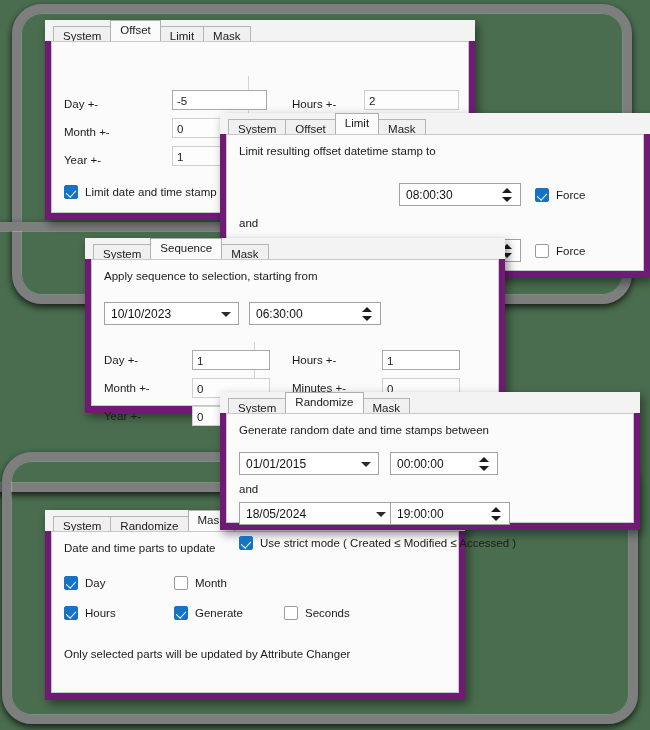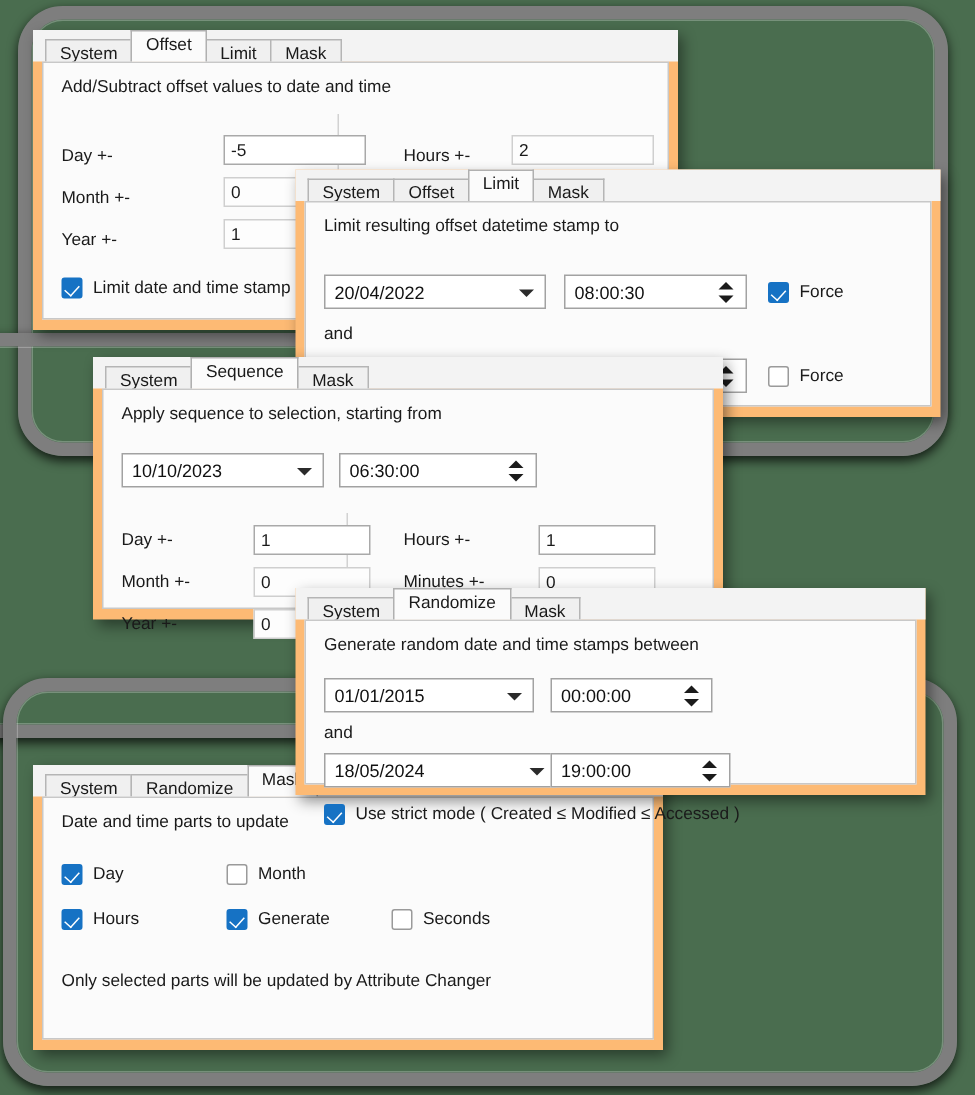--- a/index.html
+++ b/index.html
@@ -21,22 +21,23 @@
     box-shadow: 0 3px 7px rgba(0,0,0,.75), inset 0 0 0 1px rgba(255,255,255,.25);
     background: transparent;
   }
   #ribbon-a { left: 12px;  top: 4px;   width: 620px; height: 300px; }
   #ribbon-b { left: -40px; top: 222px; width: 500px; height: 270px; }
   #ribbon-c { left: 2px;   top: 452px; width: 636px; height: 272px; }
 
   
   .panel {
     position: absolute;
-    background: #fdba74;
+    background: #701a75;
     box-shadow: 3px 4px 9px rgba(0,0,0,.45);
+    margin-left: 23px;
   }
   .tabstrip {
     position: relative;
     height: 21px;
     padding-left: 8px;
     display: flex;
     align-items: flex-end;
     background: #f3f3f3;
   }
   .tab {
@@ -170,21 +171,20 @@
 <div class="ribbon" id="ribbon-c"></div>
 
 <div class="panel" id="panel-offset" style="z-index:10">
   <div class="tabstrip">
     <div class="tab">System</div>
     <div class="tab active">Offset</div>
     <div class="tab">Limit</div>
     <div class="tab">Mask</div>
   </div>
   <div class="tabbody" style="height:172px">
-    <div class="caption">Add/Subtract offset values to date and time</div>
     <div class="divider" style="left:196px; top:34px; height:86px"></div>
 
     <div class="row" style="left:12px;  top:52px"><span class="fieldlabel">Day +-</span></div>
     <div class="row txtbox" style="left:120px; top:48px; width:95px">-5</div>
 
     <div class="row" style="left:12px;  top:80px"><span class="fieldlabel">Month +-</span></div>
     <div class="row txtbox flat" style="left:120px; top:76px; width:95px">0</div>
 
     <div class="row" style="left:12px;  top:108px"><span class="fieldlabel">Year +-</span></div>
     <div class="row txtbox flat" style="left:120px; top:104px; width:95px">1</div>
@@ -202,24 +202,20 @@
 <div class="panel" id="panel-limit" style="z-index:20">
   <div class="tabstrip">
     <div class="tab">System</div>
     <div class="tab">Offset</div>
     <div class="tab active">Limit</div>
     <div class="tab">Mask</div>
   </div>
   <div class="tabbody" style="height:137px">
     <div class="caption">Limit resulting offset datetime stamp to</div>
 
-    <div class="row combo" style="left:12px; top:48px; width:148px">
-      <span>20/04/2022</span>
-      <span class="arrow"></span>
-    </div>
     <div class="row spin" style="left:172px; top:48px; width:122px">
       <span>08:00:30</span>
       <span class="up"></span>
       <span class="dn"></span>
     </div>
     <div class="row cbrow" style="left:308px; top:53px">
       <span class="cbox on"></span>
       <span class="cblabel">Force</span>
     </div>
 

